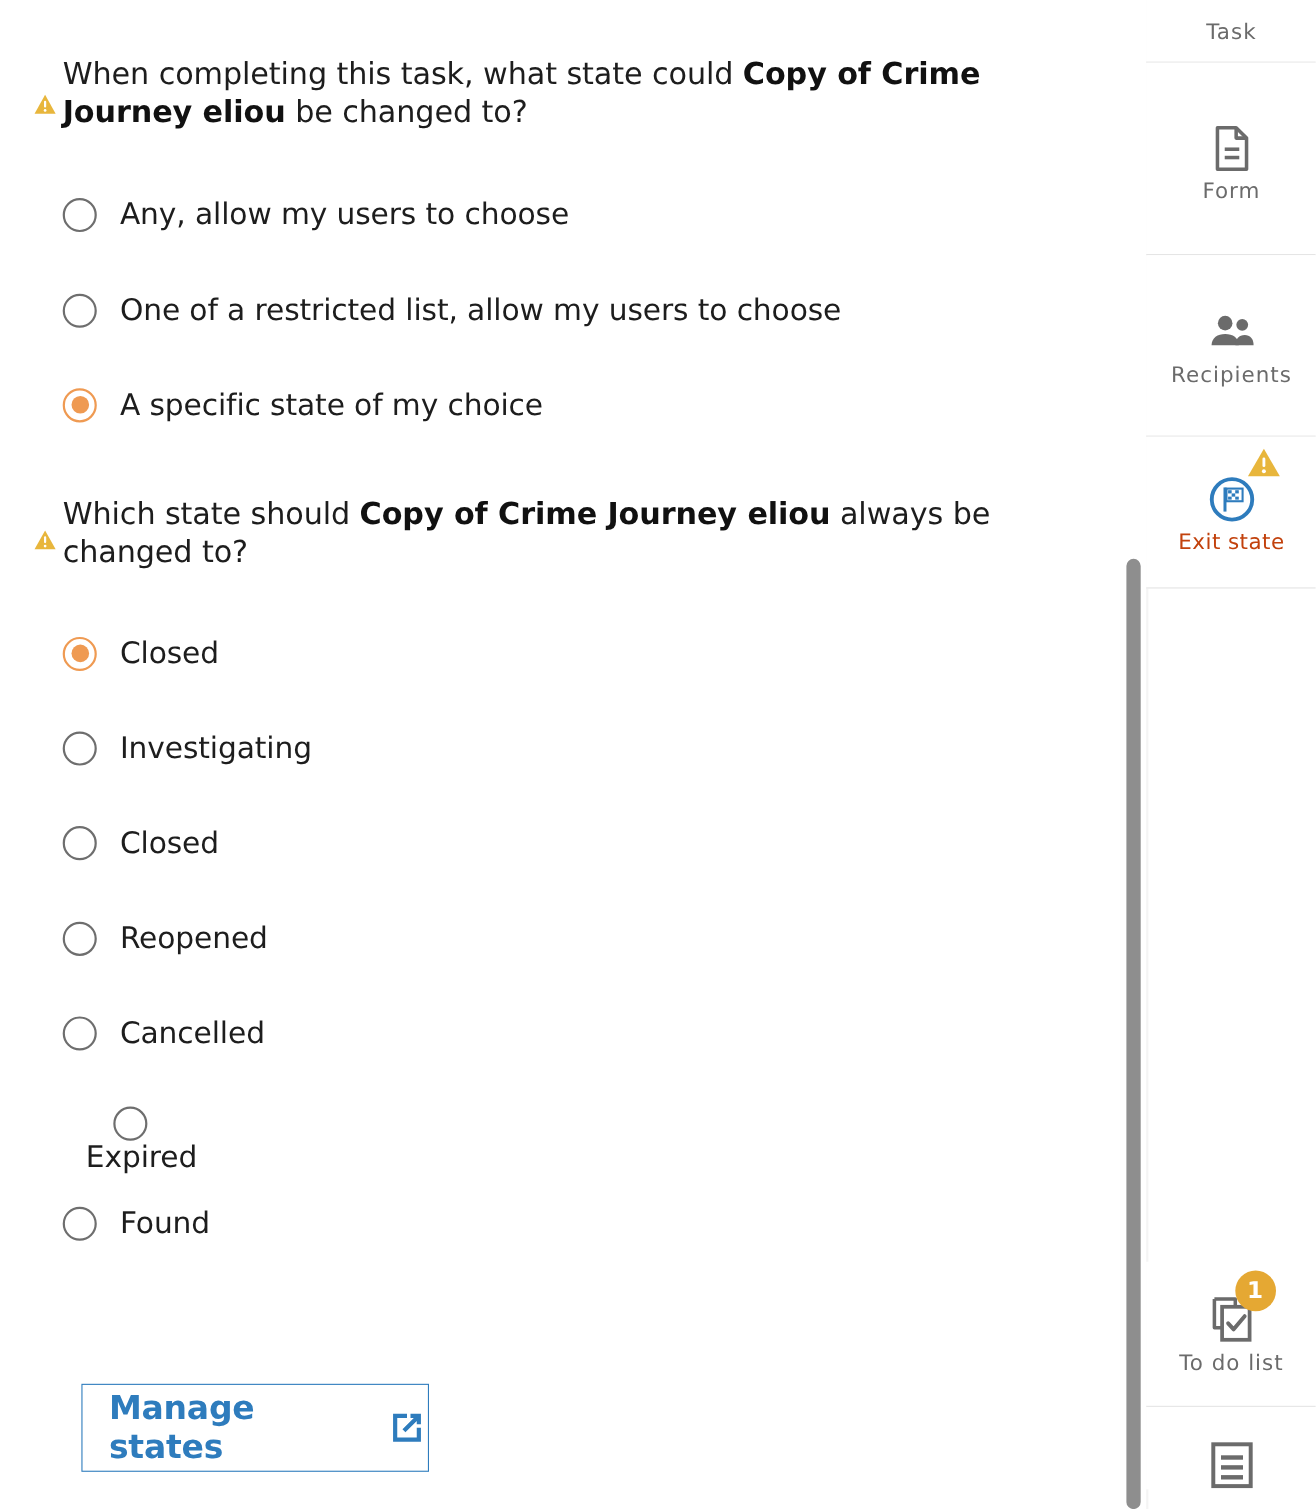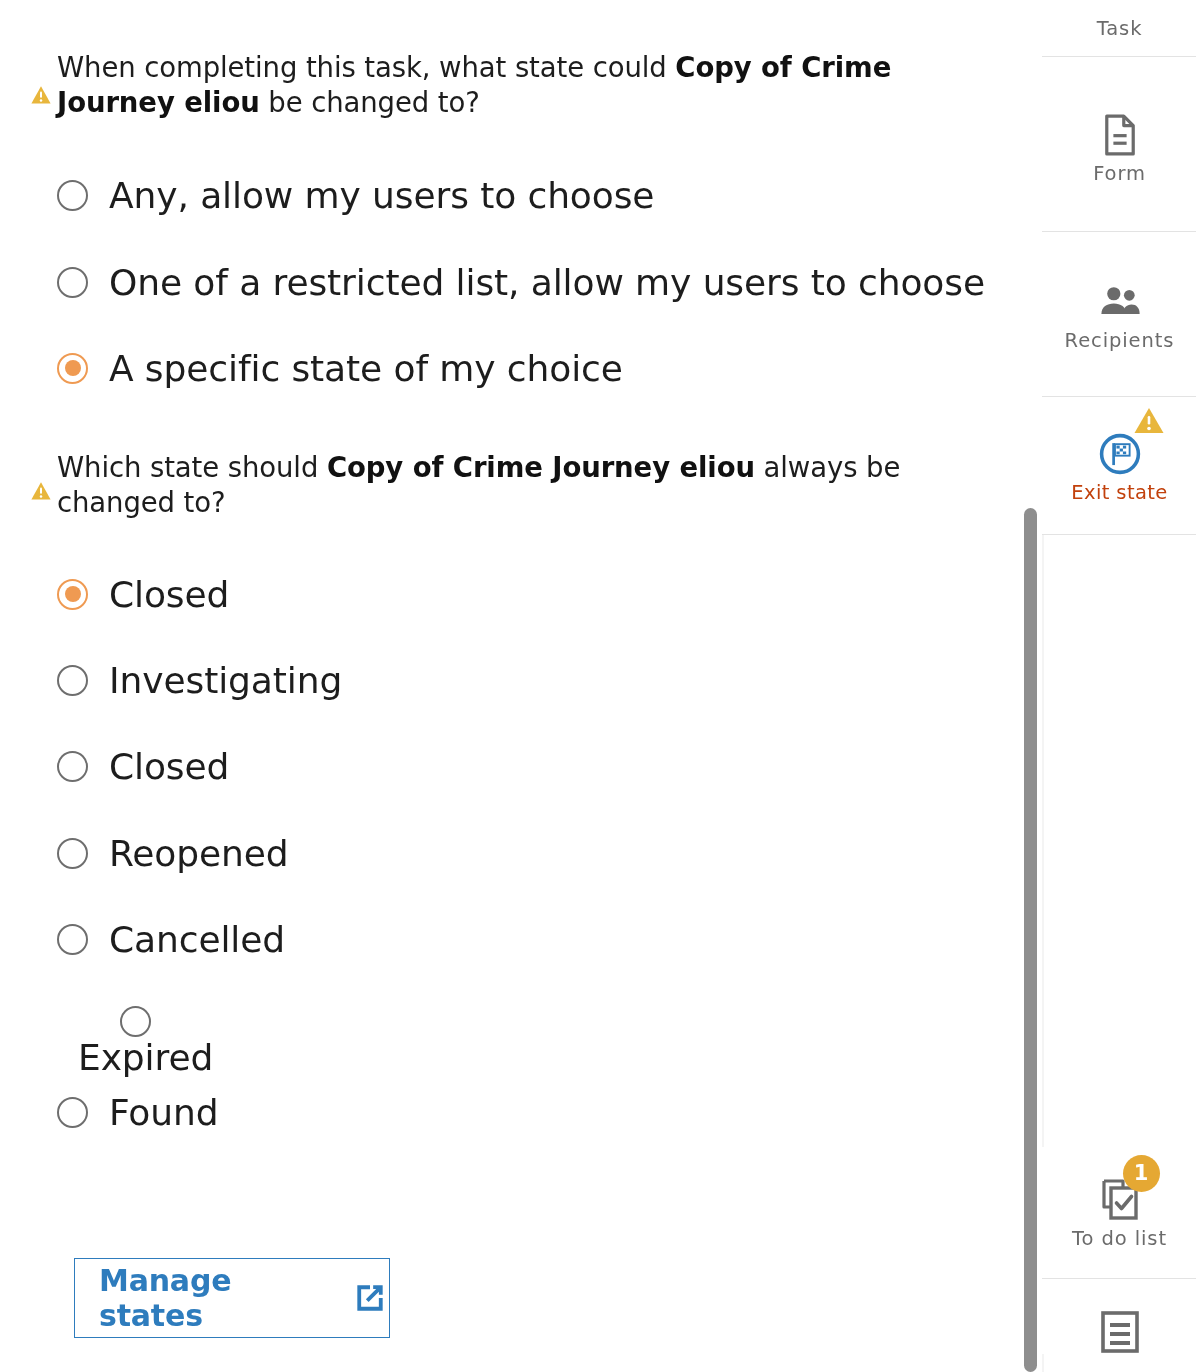--- a/index.html
+++ b/index.html
@@ -81,21 +81,21 @@
     content: "";
     position: absolute;
     left: 50%; top: 50%;
     width: 16px; height: 16px;
     margin: -8px 0 0 -8px;
     border-radius: 50%;
     background: #ef9a52;
   }
   .radio-label {
     margin-left: 21px;
-    font-size: 36px;
+    font-size: 27px;
     color: #1d1d1d;
     white-space: nowrap;
     letter-spacing: -0.1px;
   }
 
   
   .helper-text {
     position: absolute;
     left: 57px;
     top: 1196px;

